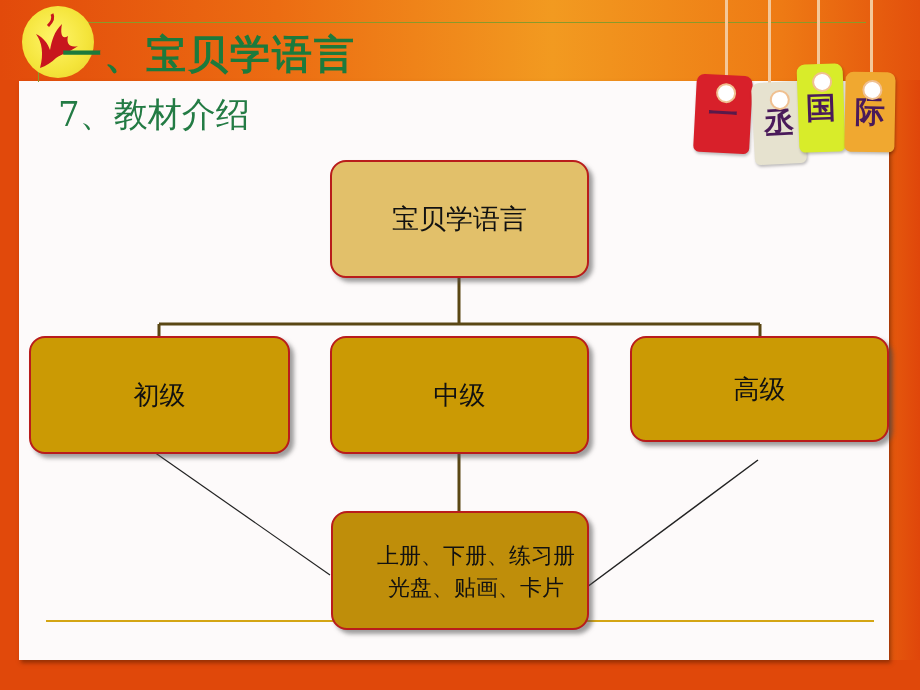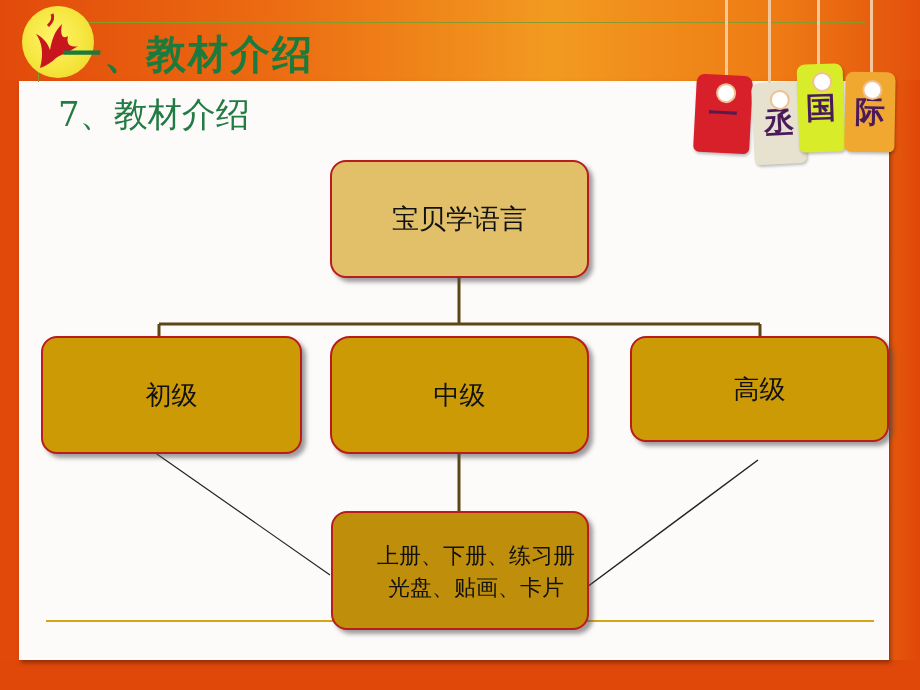--- a/index.html
+++ b/index.html
@@ -48,21 +48,21 @@
 <div class="top-rule"></div>
 <div class="left-rule"></div>
 
 <div class="logo">
   <svg width="72" height="72" viewBox="0 0 72 72">
     <path d="M18 62 C22 48 20 36 14 28 C22 32 26 38 28 44 C30 34 32 26 40 18 C38 28 40 34 46 30 C44 38 48 42 56 40 C48 46 40 48 34 52 C30 56 24 60 18 62 Z" fill="#c8161d"></path>
     <path d="M26 20 C30 16 32 12 30 8" stroke="#c8161d" stroke-width="3" fill="none"></path>
   </svg>
 </div>
 
-<div class="title">一、教材介绍</div>
+<div class="title">一、宝贝学语言</div>
 <div class="subtitle">7、教材介绍</div>
 
 <div class="tags">
   <div class="string" style="left:60px;height:80px;"></div>
   <div class="string" style="left:103px;height:85px;"></div>
   <div class="string" style="left:152px;height:70px;"></div>
   <div class="string" style="left:205px;height:75px;"></div>
   <div class="tag" style="left:30px;top:75px;width:56px;height:78px;background:#d8202a;color:#5a1a4a;transform:rotate(3deg);">
     <span class="hole"></span>
       <span>一</span>
@@ -88,24 +88,24 @@
   <line x1="760" y1="324" x2="760" y2="336" stroke="#5a4714" stroke-width="3"></line>
   <line x1="459" y1="454" x2="459" y2="512" stroke="#5a4714" stroke-width="3"></line>
   <line x1="154" y1="452" x2="330" y2="575" stroke="#222" stroke-width="1.2"></line>
   <line x1="758" y1="460" x2="583" y2="590" stroke="#222" stroke-width="1.5"></line>
 </svg>
 
 <div class="node root" style="left:330px;top:160px;width:259px;height:118px;">
   <span>宝贝学语言</span>
 </div>
 
-<div class="node level" style="left:29px;top:336px;width:261px;height:118px;margin-left:12px;">
+<div class="node level" style="left:29px;top:336px;width:261px;height:118px;">
   <span>初级</span>
 </div>
-<div class="node level" style="left:330px;top:336px;width:259px;height:118px;border-radius:20px;">
+<div class="node level" style="left:330px;top:336px;width:259px;height:118px;">
   <span>中级</span>
 </div>
 <div class="node level" style="left:630px;top:336px;width:259px;height:106px;">
   <span>高级</span>
 </div>
 
 <div class="bottom-rule"></div>
 
 <div class="node materials" style="left:331px;top:511px;width:258px;height:119px;flex-direction:column;">
   <span>上册、下册、练习册</span>

